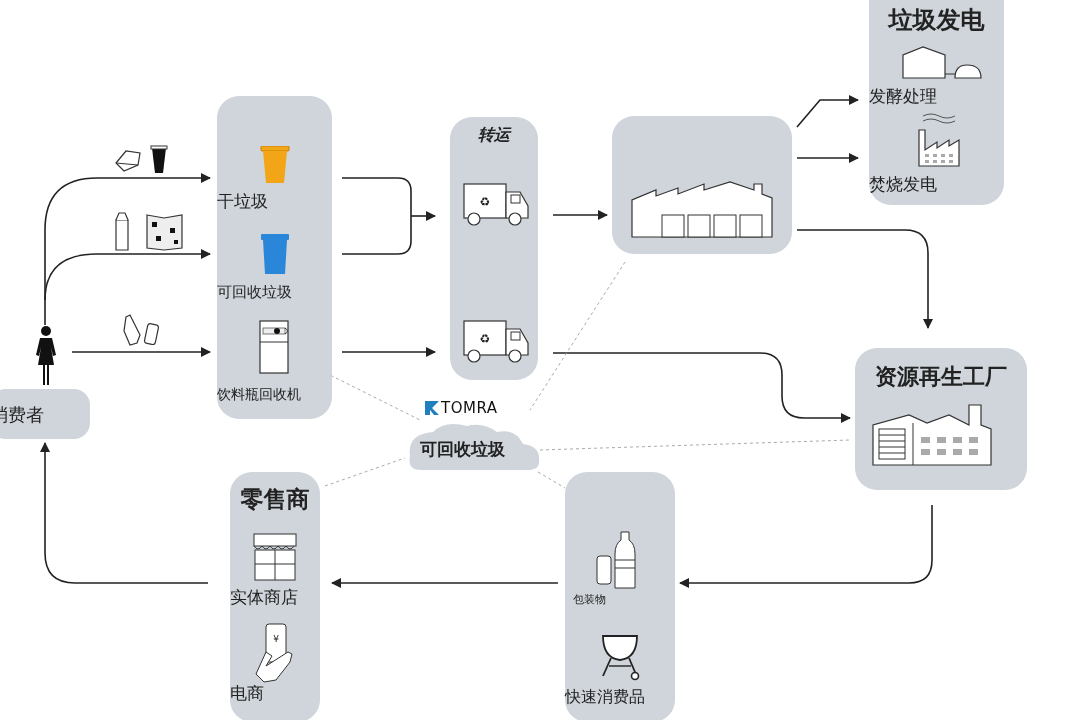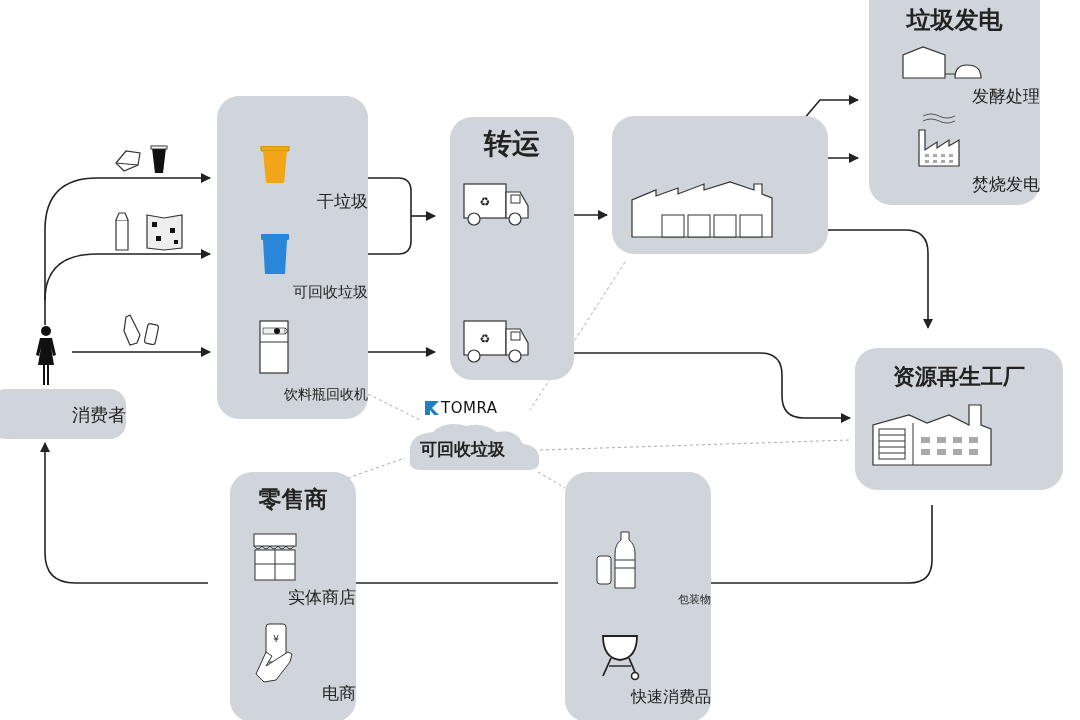--- a/index.html
+++ b/index.html
@@ -1,20 +1,20 @@
 <!DOCTYPE html>
 <html><head>
 <meta charset="utf-8">
 <style>
   html, body { margin:0; padding:0; background:#ffffff; }
   body { width:1080px; height:720px; position:relative; overflow:hidden;
          font-family:"DejaVu Sans", "Liberation Sans", sans-serif; color:#222; }
-  .panel { position:absolute; background:#cfd5db; border-radius:22px;padding-left:36px; }
+  .panel { position:absolute; background:#cfd5db; border-radius:22px; }
   .ptitle { position:absolute; left:0; right:0; text-align:center; font-weight:bold; color:#222; }
-  .label { position:absolute; left:0; right:0; text-align:right; color:#222; }
+  .label { position:absolute; left:0; right:0; text-align:left; color:#222; }
   svg.layer { position:absolute; left:0; top:0; }
   .abs { position:absolute; }
 </style>
 </head>
 <body>
 
 <svg class="layer" width="1080" height="720">
   <defs>
     <marker id="ah" markerWidth="10" markerHeight="10" refX="9" refY="5" orient="auto" markerUnits="userSpaceOnUse">
       <path d="M0,0 L10,5 L0,10 z" fill="#222"></path>
@@ -98,21 +98,21 @@
     <rect x="1" y="1" width="28" height="52" fill="#fff" stroke="#333" stroke-width="1.2"></rect>
     <rect x="4" y="8" width="22" height="6" fill="#eee" stroke="#555" stroke-width="0.8"></rect>
     <circle cx="18" cy="11" r="3" fill="#111"></circle>
     <path d="M26,8 Q31,11 26,14" fill="none" stroke="#333"></path>
     <line x1="1" y1="22" x2="29" y2="22" stroke="#333"></line>
   </svg>
   <div class="label" style="top:290px;font-size:14px;">饮料瓶回收机</div>
 </div>
 
 <div class="panel" style="left:450px;top:117px;width:88px;height:263px;">
-  <div class="ptitle" style="top:8px;font-size:28px;">转运</div>
+  <div class="ptitle" style="top:8px;font-size:16px;font-style:italic;">转运</div>
   <svg class="abs" style="left:12px;top:65px" width="68" height="45">
     <rect x="2" y="2" width="42" height="34" fill="#fff" stroke="#333" stroke-width="1.2"></rect>
     <path d="M44,10 L58,10 L66,24 L66,36 L44,36 Z" fill="#fff" stroke="#333" stroke-width="1.2"></path>
     <rect x="49" y="13" width="9" height="8" fill="#fff" stroke="#333"></rect>
     <circle cx="12" cy="37" r="6" fill="#fff" stroke="#333" stroke-width="1.2"></circle>
     <circle cx="53" cy="37" r="6" fill="#fff" stroke="#333" stroke-width="1.2"></circle>
     <text x="23" y="24" font-size="12" text-anchor="middle" fill="#222">♻</text>
   </svg>
   <svg class="abs" style="left:12px;top:202px" width="68" height="45">
     <rect x="2" y="2" width="42" height="34" fill="#fff" stroke="#333" stroke-width="1.2"></rect>

